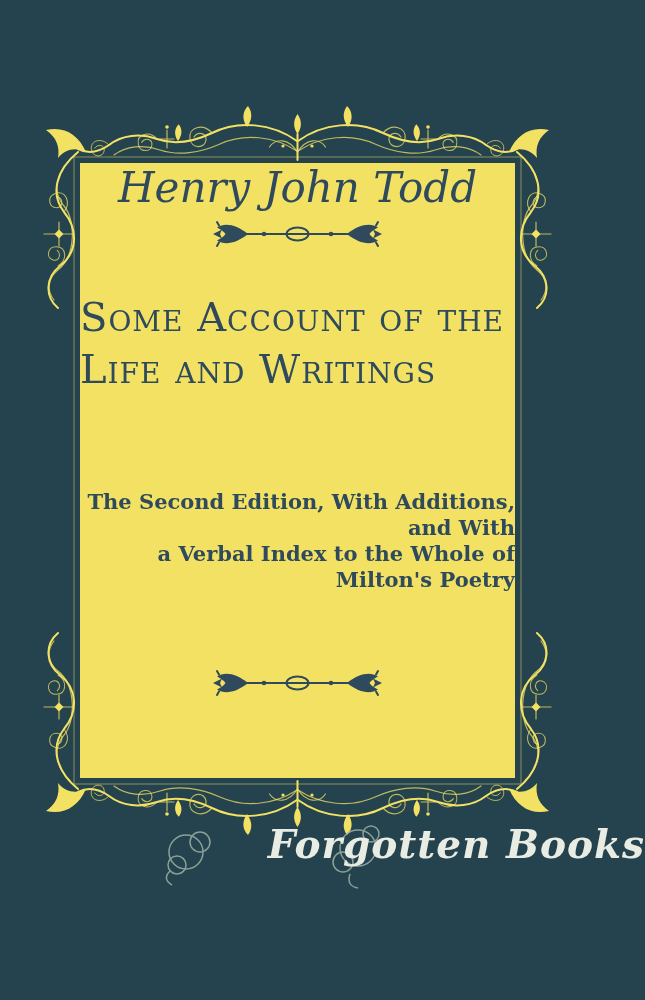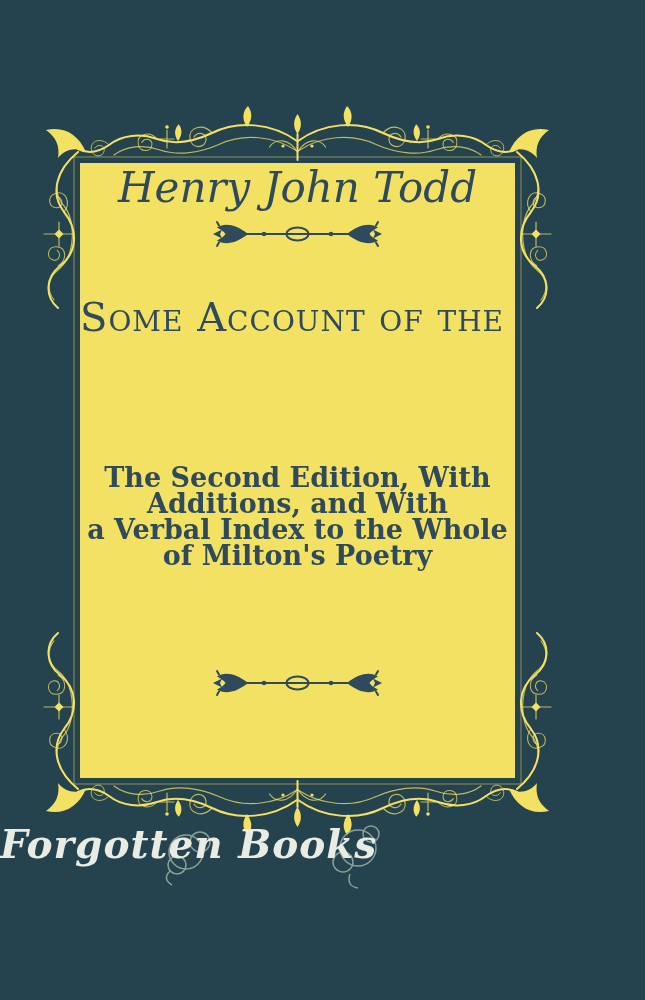--- a/index.html
+++ b/index.html
@@ -57,33 +57,33 @@
     left: 80px; top: 291px;
     width: 435px;
     color: var(--text);
     font-variant: small-caps;
     font-size: 40px;
     line-height: 52px;
     letter-spacing: 1px;
   }
   .subtitle {
     position: absolute;
-    left: 80px; top: 465px;
+    left: 80px; top: 489px;
     width: 435px;
-    text-align: center;
+    text-align: right;
     color: var(--text);
     font-weight: bold;
-    font-size: 27px;
+    font-size: 21px;
     line-height: 26px;
   }
   .logo {
     position: absolute;
     left: 0; top: 820px;
     width: 645px;
-    text-align: left;
+    text-align: right;
     color: var(--logo_text);
     font-weight: bold;
     font-style: italic;
     font-size: 39px;
     line-height: 48px;
     letter-spacing: 1px;
     z-index: 2;
   }
   svg.logo-flourish {
     position: absolute;
@@ -186,20 +186,21 @@
       <g transform="translate(171,0) scale(-1,1)">
         <path class="inkF" d="M36,15 C24,5.5 13,3.5 5,8.5 C10.5,11.5 12,13 13.5,15 C12,17 10.5,18.5 5,21.5 C13,26.5 24,24.5 36,15 Z"></path>
         <path class="inkF" d="M1,15 L10,10.5 L8,15 L10,19.5 Z"></path>
         <path class="inkS" d="M7,6.5 L5,3 M7,23.5 L5,27" stroke-width="1.5"></path>
       </g>
     </g>
   </svg>
 
   <div class="title">
     <div>Some Account of the</div>
+    <div>Life and Writings</div>
   </div>
 
   <div class="subtitle">
     <div>The Second Edition, With Additions, and With</div>
     <div>a Verbal Index to the Whole of Milton's Poetry</div>
   </div>
 
   <svg class="divider divider-2" viewBox="0 0 171 30" aria-hidden="true">
     <g>
       <path class="inkS" d="M30,15 H141"></path>

